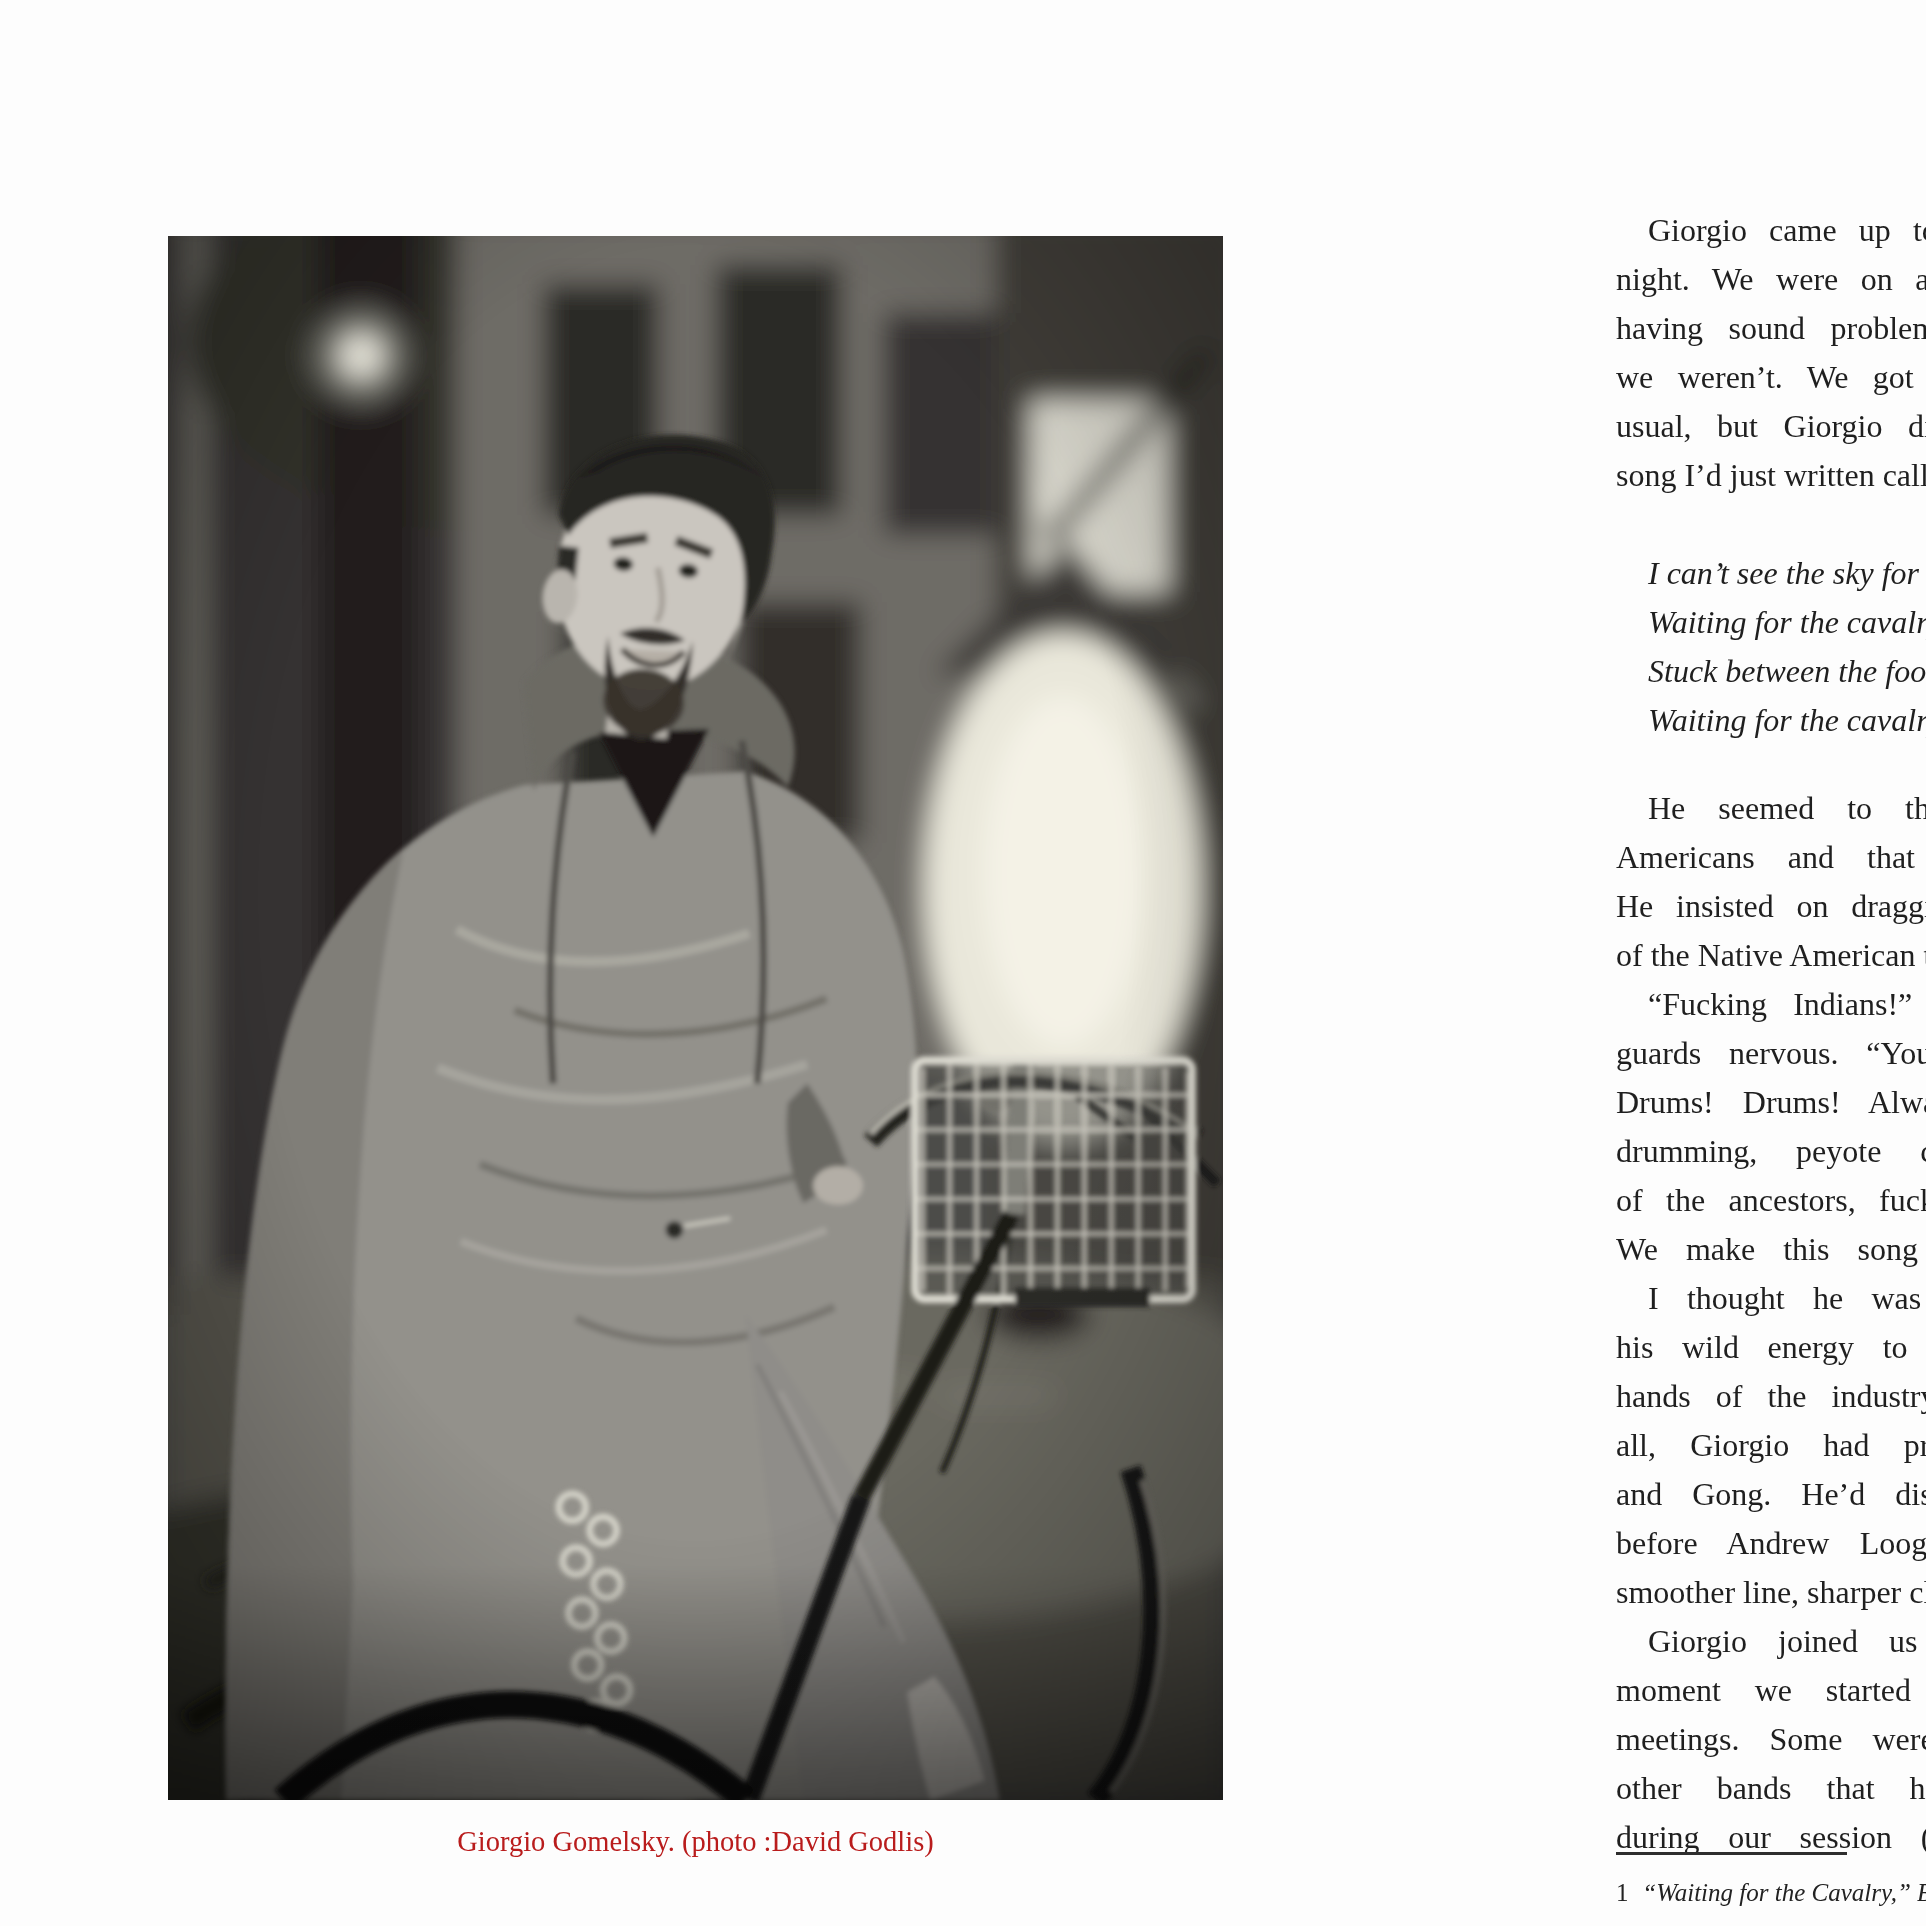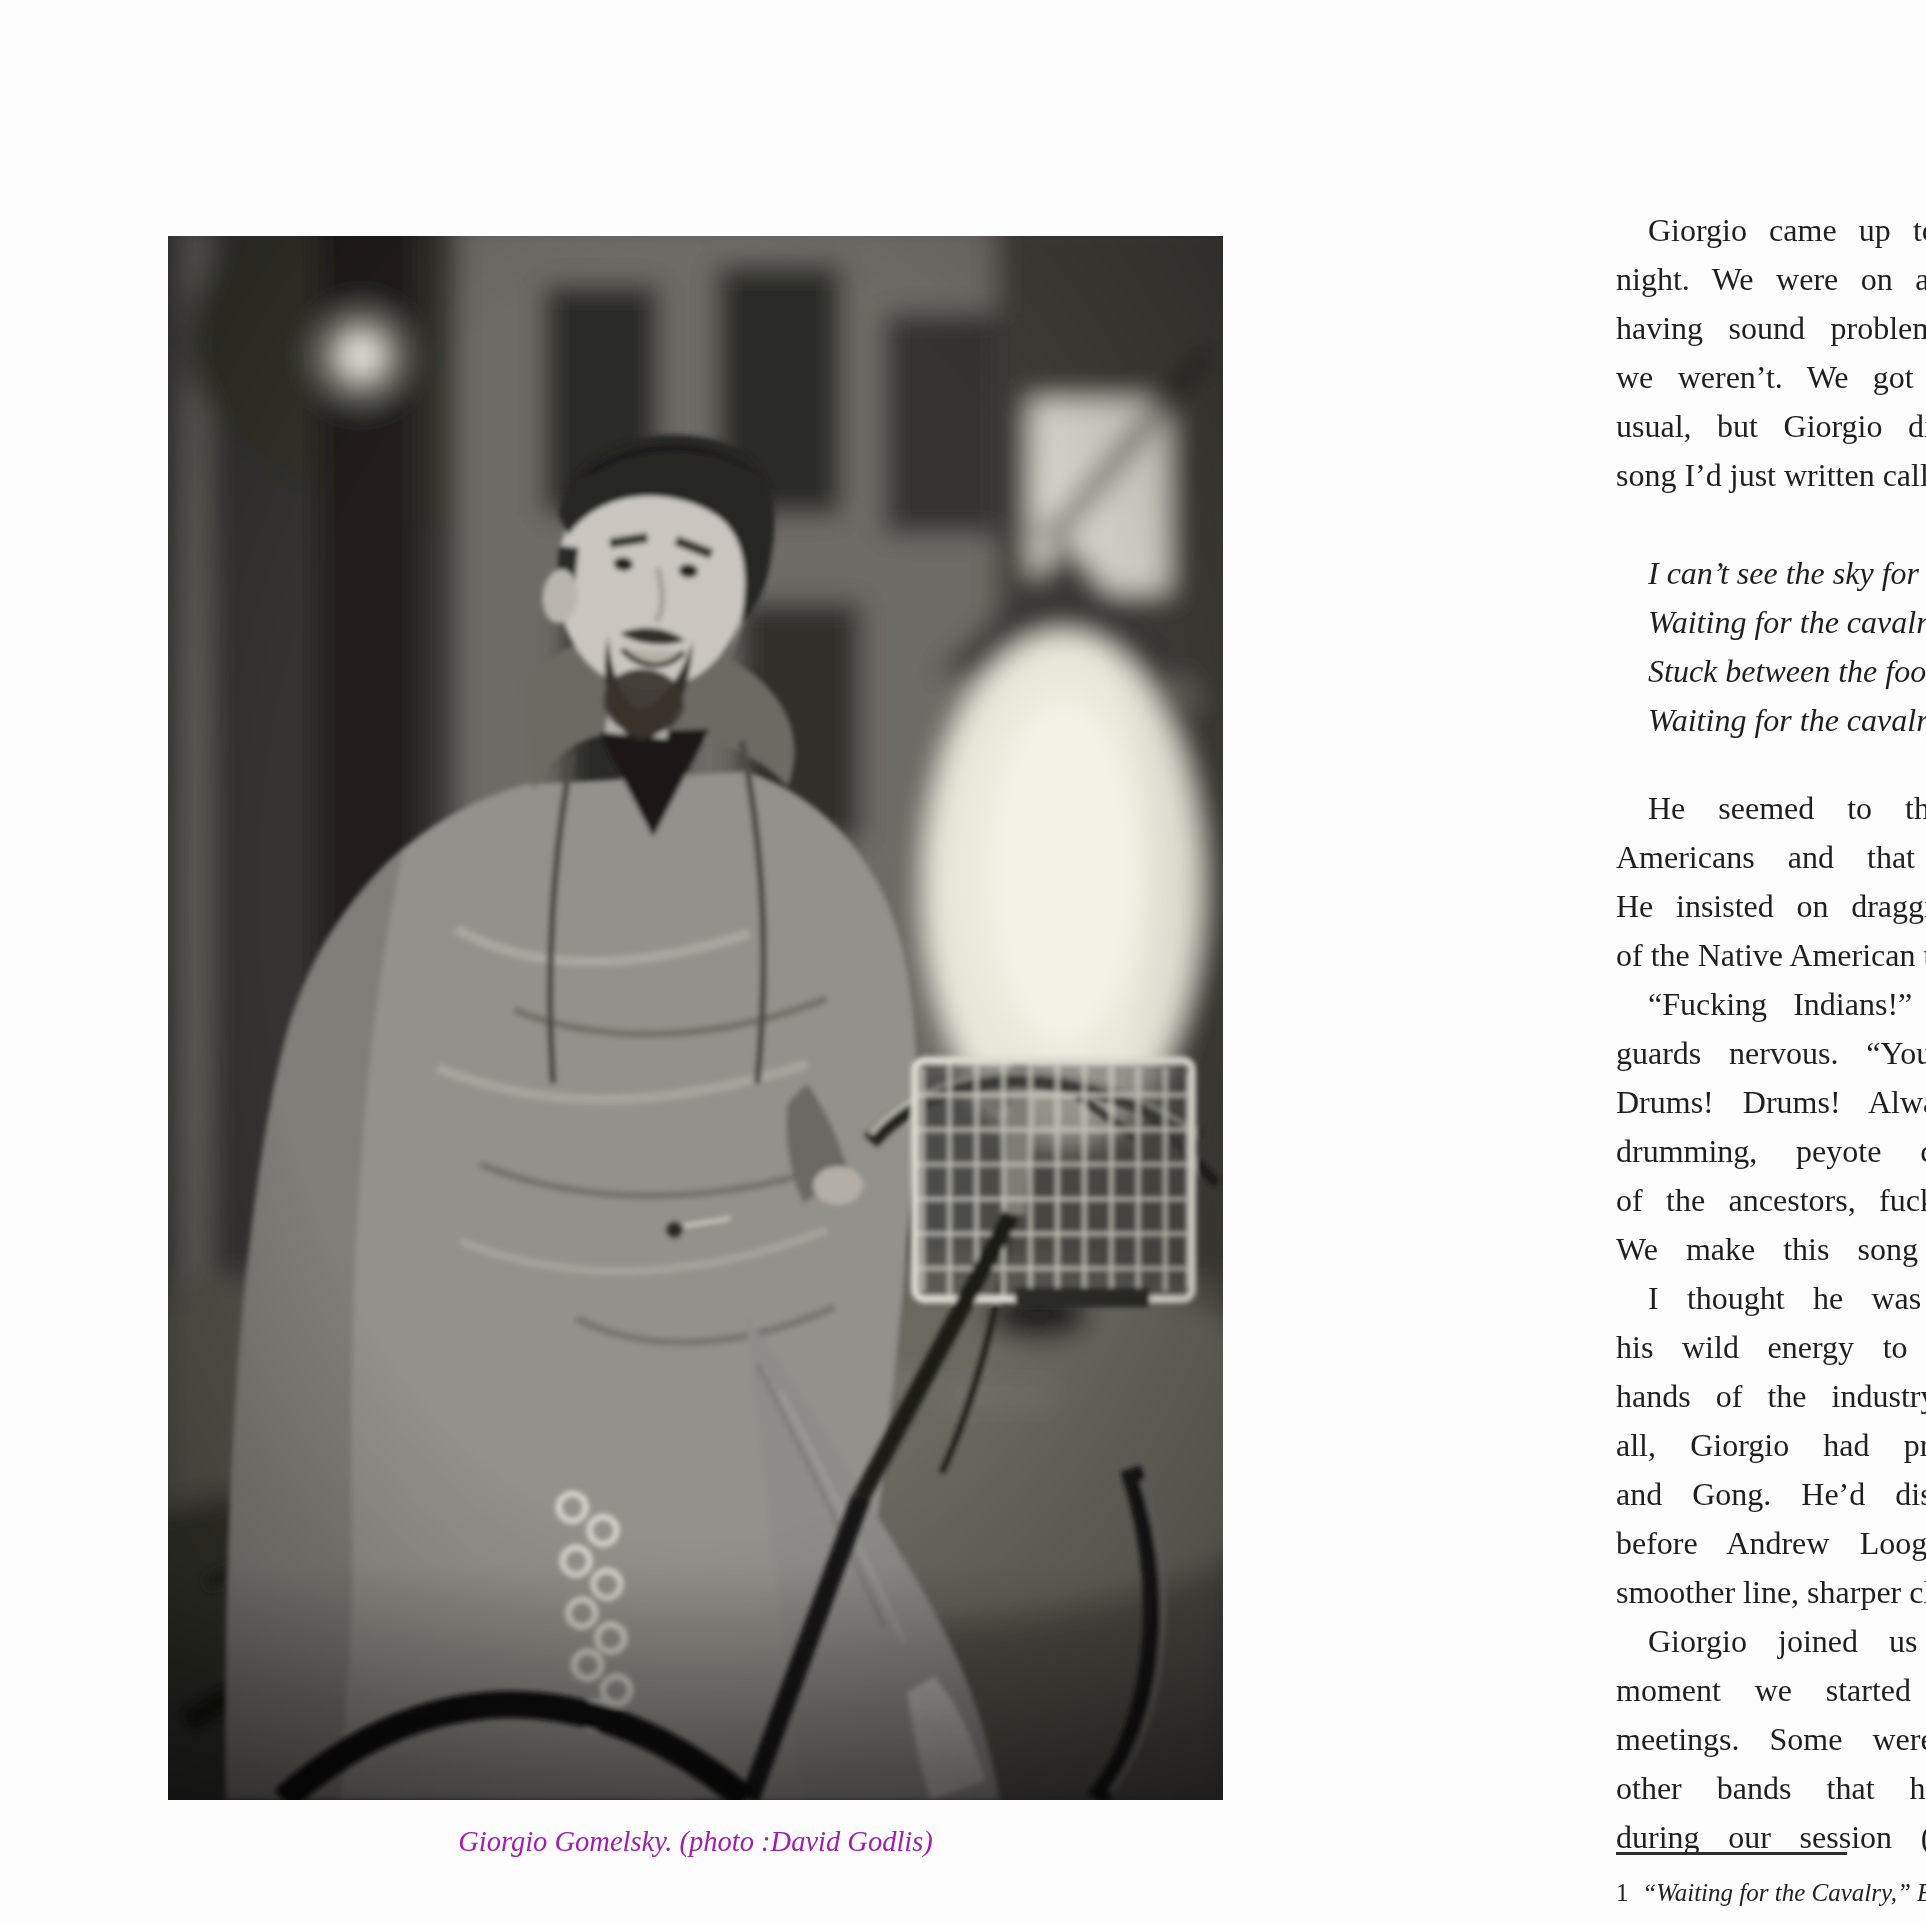--- a/index.html
+++ b/index.html
@@ -21,24 +21,23 @@
     background: #3c3b38;
     overflow: hidden;
   }
   .photo-frame svg { display: block; width: 100%; height: 100%; }
 
   .caption {
     position: absolute;
     left: 168px; top: 1821px;
     width: 1055px;
     text-align: center;
-    font-style: italic;
     font-size: 28.5px;
     line-height: 42px;
-    color: #a21caf;
+    color: #b91c1c;
   }
 
   
   .column {
     position: absolute;
     left: 1616px; top: 0;
     width: 950px; height: 2080px;
   }
   .running-header {
     position: absolute;

